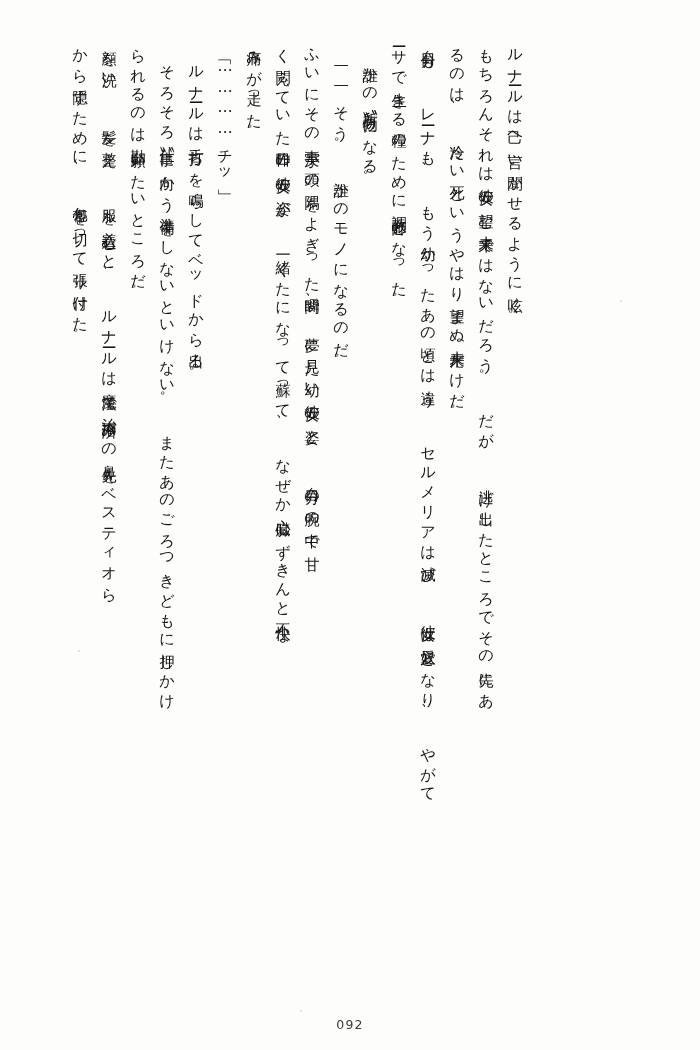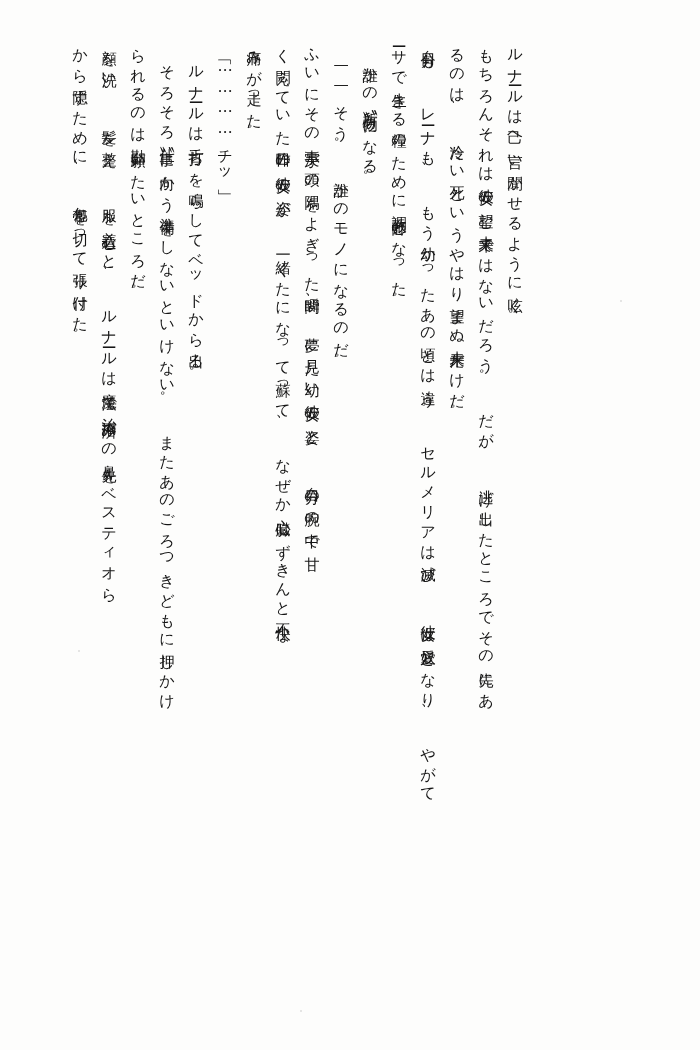--- a/index.html
+++ b/index.html
@@ -98,17 +98,18 @@
       <div class="column">ふいにその事実が頭の隅をよぎった瞬間、　夢に見た幼い彼女の姿と、　自分の腕の中で甘</div>
       <div class="column indent-1">——そう。　誰かのモノになるのだ。</div>
       <div class="column indent-1">誰かの〝所有物〟になる。</div>
       <div class="column">ーサで生きる糧のために調教師となった。</div>
       <div class="column">自分も、　レーナも、　もう幼かったあの頃とは違う。　セルメリアは滅び、　彼女は愛奴となり、　やがて</div>
       <div class="column">るのは、　冷たい死というやはり望まぬ未来だけだ。</div>
       <div class="column">もちろんそれは彼女の望む未来ではないだろう。　だが、　逃げ出したところでその先にあ</div>
       <div class="column">ルナールは己へ言い聞かせるように呟く。</div>
     </div>
 
+  <div class="page-number">092</div>
 
   <div class="speckle" style="left:78px; top:650px;"></div>
   <div class="speckle" style="left:620px; top:300px;"></div>
   <div class="speckle" style="left:300px; top:1010px;"></div>
 </div>
 
 </body></html>

